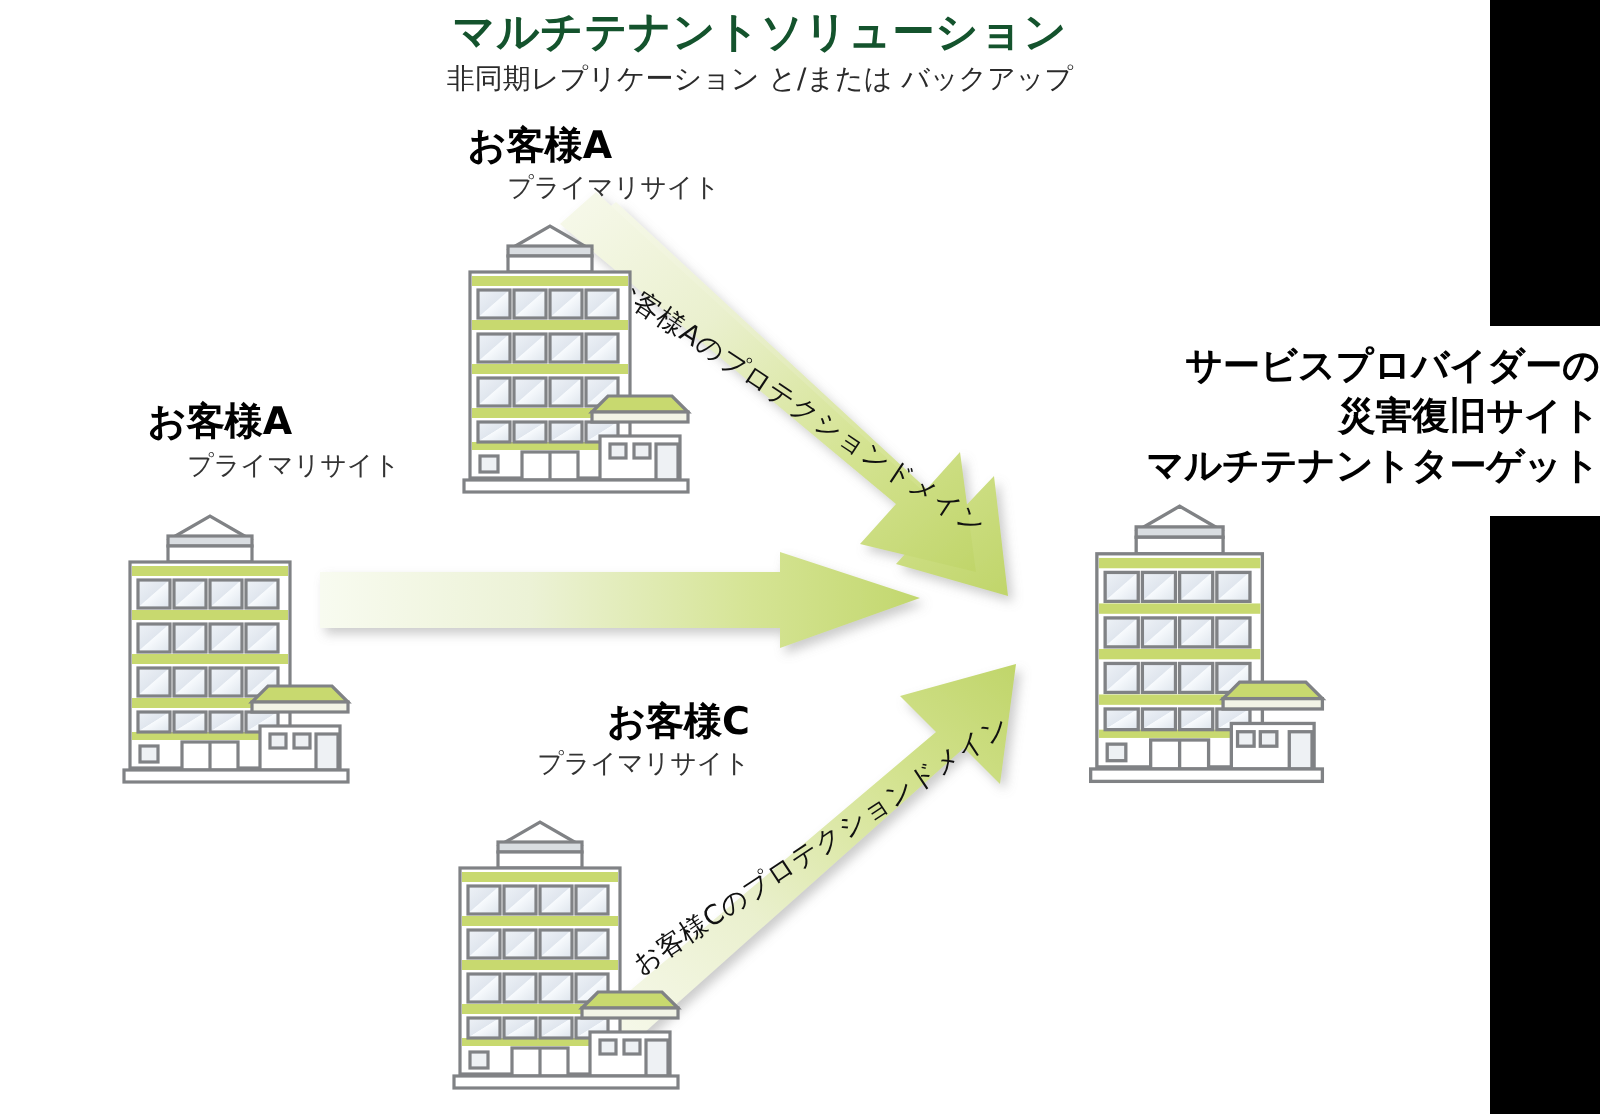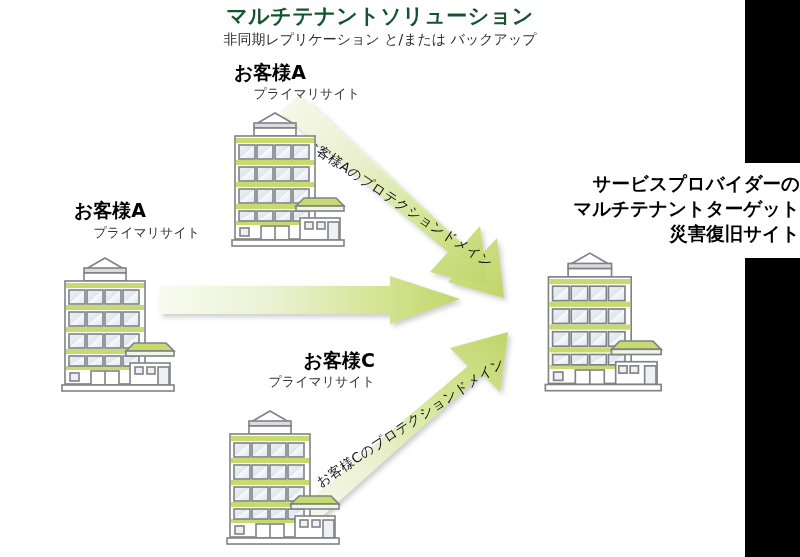--- a/index.html
+++ b/index.html
@@ -323,20 +323,20 @@
       <rect x="110" y="112" width="11" height="18" fill="#eef1f4"></rect>
       <rect x="14" y="130" width="112" height="6" fill="#ffffff"></rect>
     </g>
   </svg>
 
   <div class="abs title-main" style="left:180px; top:2px; width:400px;">マルチテナントソリューション</div>
   <div class="abs title-sub" style="left:180px; top:31px; width:400px;">非同期レプリケーション と/または バックアップ</div>
 
   <div class="abs target-title" style="left:520px; top:172px; width:280px;">
     <div>サービスプロバイダーの</div>
+    <div>災害復旧サイト</div>
     <div>マルチテナントターゲット</div>
-    <div>災害復旧サイト</div>
   </div>
 
   <div class="abs black-bar" style="left:745px; top:0px; width:55px; height:163px;"></div>
   <div class="abs black-bar" style="left:745px; top:258px; width:55px; height:299px;"></div>
 
 </div>
 
 </body></html>

